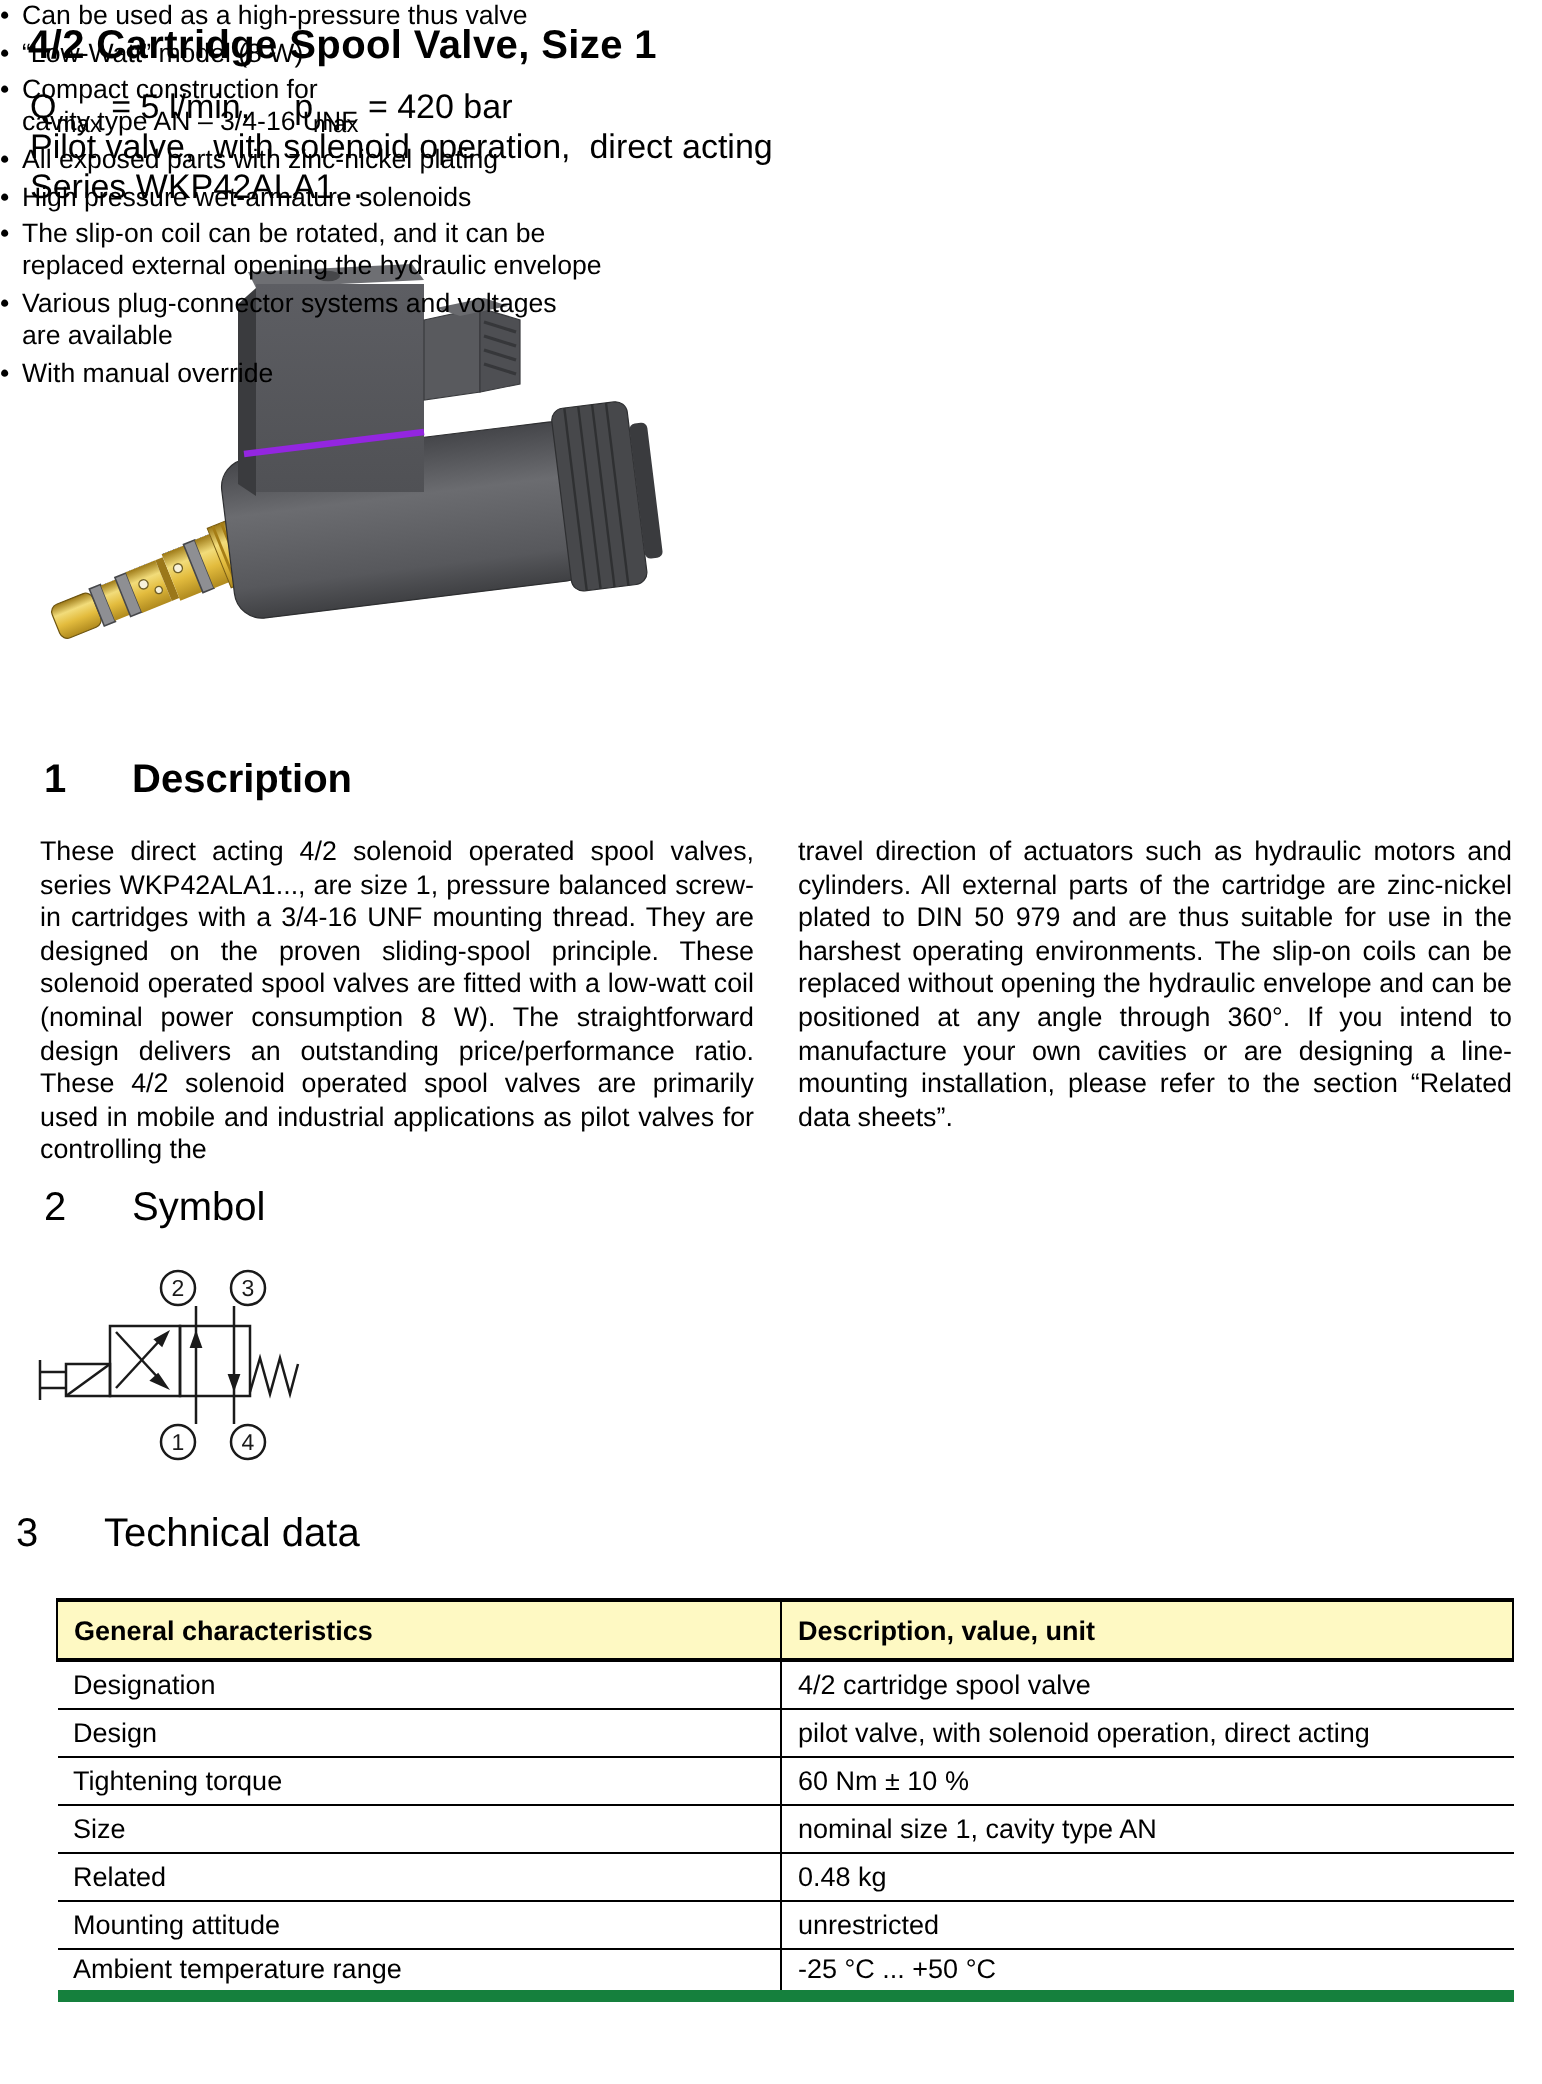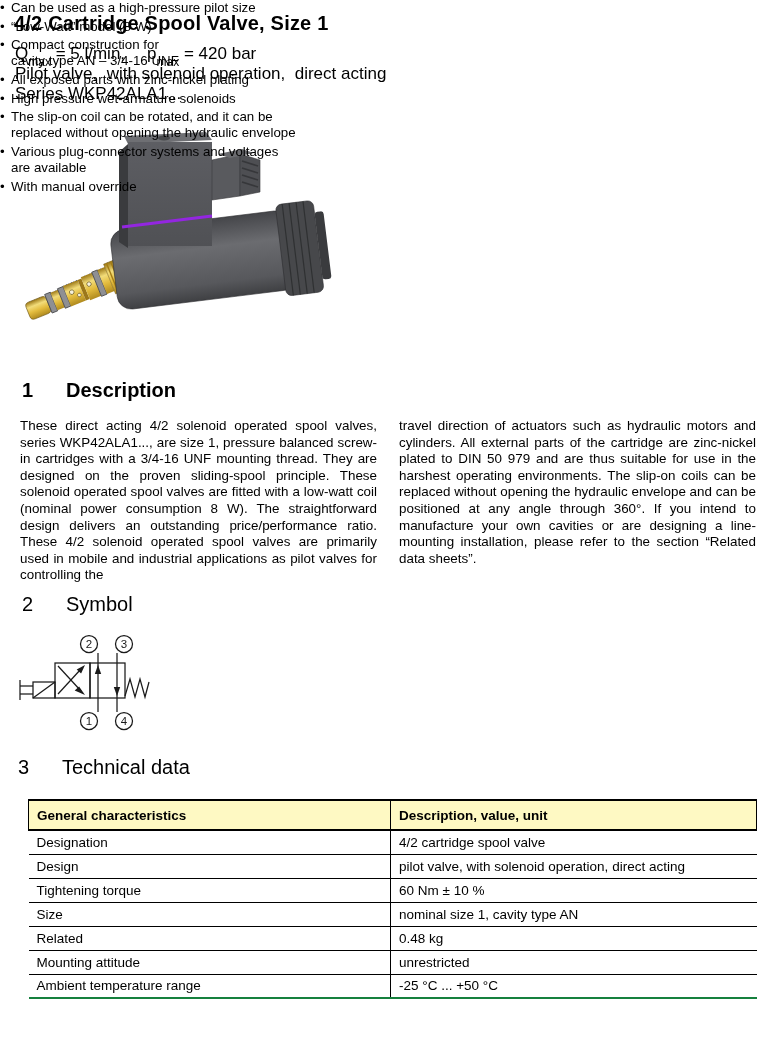--- a/index.html
+++ b/index.html
@@ -13,35 +13,35 @@
   .subtitle{left:15px;top:64px;font-size:17px;line-height:20px;white-space:pre-wrap;}
   .series{left:15px;top:84px;font-size:17px;line-height:20px;}
   .features{left:414px;top:129px;width:352px;margin:0;padding:0;list-style:none;
             font-size:13.3px;line-height:16.2px;}
   .features li{position:relative;padding-left:11px;margin:0 0 2.4px 0;white-space:pre-line;}
   .features li::before{content:"\2022";position:absolute;left:0;top:0;}
   .sechead{font-size:20px;line-height:24px;}
   .sechead .num{display:inline-block;width:44px;}
   .sec1{left:22px;top:378px;font-weight:bold;}
   .sec2{left:22px;top:592px;}
-  .sec3{left:18px;top:755px;}
+  .sec3{left:8px;top:755px;}
   .coltext{top:418px;width:357px;font-size:13.4px;line-height:16.6px;text-align:justify;}
   .col-left{left:20px;}
   .col-right{left:399px;}
   table.tech{left:28px;top:799px;position:absolute;width:729px;border-collapse:collapse;
              font-size:13.5px;table-layout:fixed;}
   table.tech th,table.tech td{padding:0 0 0 8px;text-align:left;vertical-align:middle;}
   table.tech col.c1{width:362px;}
   table.tech thead tr{background:#fef9c3;height:30px;
         border-top:2px solid #000;border-bottom:2px solid #000;}
   table.tech thead th{font-weight:bold;
         border-left:1.2px solid #000;}
   table.tech thead th:last-child{border-right:1.2px solid #000;}
   table.tech tbody tr{height:24px;border-bottom:1.2px solid #000;}
-  table.tech tbody tr:last-child{border-bottom:2px solid #15803d;}
+  table.tech tbody tr:last-child{border-bottom:6px solid #15803d;}
   table.tech td:first-child,table.tech th:first-child{border-right:1.2px solid #000;}
   table.tech thead th:first-child{border-right:1.2px solid #000;}
   svg text{font-family:"Liberation Sans","DejaVu Sans",sans-serif;}
 </style>
 </head>
 <body>
 
 <div class="page">
 
   <div class="abs title">4/2 Cartridge Spool Valve, Size 1</div>
@@ -123,28 +123,28 @@
         <line x1="226" y1="31" x2="242" y2="36"></line>
           <line x1="226" y1="38" x2="242" y2="43"></line>
         <line x1="226" y1="45" x2="242" y2="50"></line>
           <line x1="226" y1="52" x2="242" y2="57"></line>
       </g>
       <polygon points="202,24 226,19 238,23 214,28" fill="#6a6b6f"></polygon>
     </g>
   </svg>
 
   <ul class="features">
-    <li>Can be used as a high-pressure pilot size</li>
+    <li>Can be used as a high-pressure thus valve</li>
     <li>“Low-Watt” model (8 W)</li>
     <li>Compact construction for
 cavity type AN – 3/4-16 UNF</li>
     <li>All exposed parts with zinc-nickel plating</li>
     <li>High pressure wet-armature solenoids</li>
     <li>The slip-on coil can be rotated, and it can be
-replaced without opening the hydraulic envelope</li>
+replaced external opening the hydraulic envelope</li>
     <li>Various plug-connector systems and voltages
 are available</li>
     <li>With manual override</li>
   </ul>
 
   <div class="abs sechead sec1">
     <span class="num">1</span><span>Description</span>
   </div>
   <div class="abs coltext col-left">These direct acting 4/2 solenoid operated spool valves, series WKP42ALA1..., are size 1, pressure balanced screw-in cartridges with a 3/4-16 UNF mounting thread. They are designed on the proven sliding-spool principle. These solenoid operated spool valves are fitted with a low-watt coil (nominal power consumption 8 W). The straightforward design delivers an outstanding price/performance ratio. These 4/2 solenoid operated spool valves are primarily used in mobile and industrial applications as pilot valves for controlling the</div>
   <div class="abs coltext col-right">travel direction of actuators such as hydraulic motors and cylinders. All external parts of the cartridge are zinc-nickel plated to DIN 50 979 and are thus suitable for use in the harshest operating environments. The slip-on coils can be replaced without opening the hydraulic envelope and can be positioned at any angle through 360°. If you intend to manufacture your own cavities or are designing a line-mounting installation, please refer to the section “Related data sheets”.</div>

